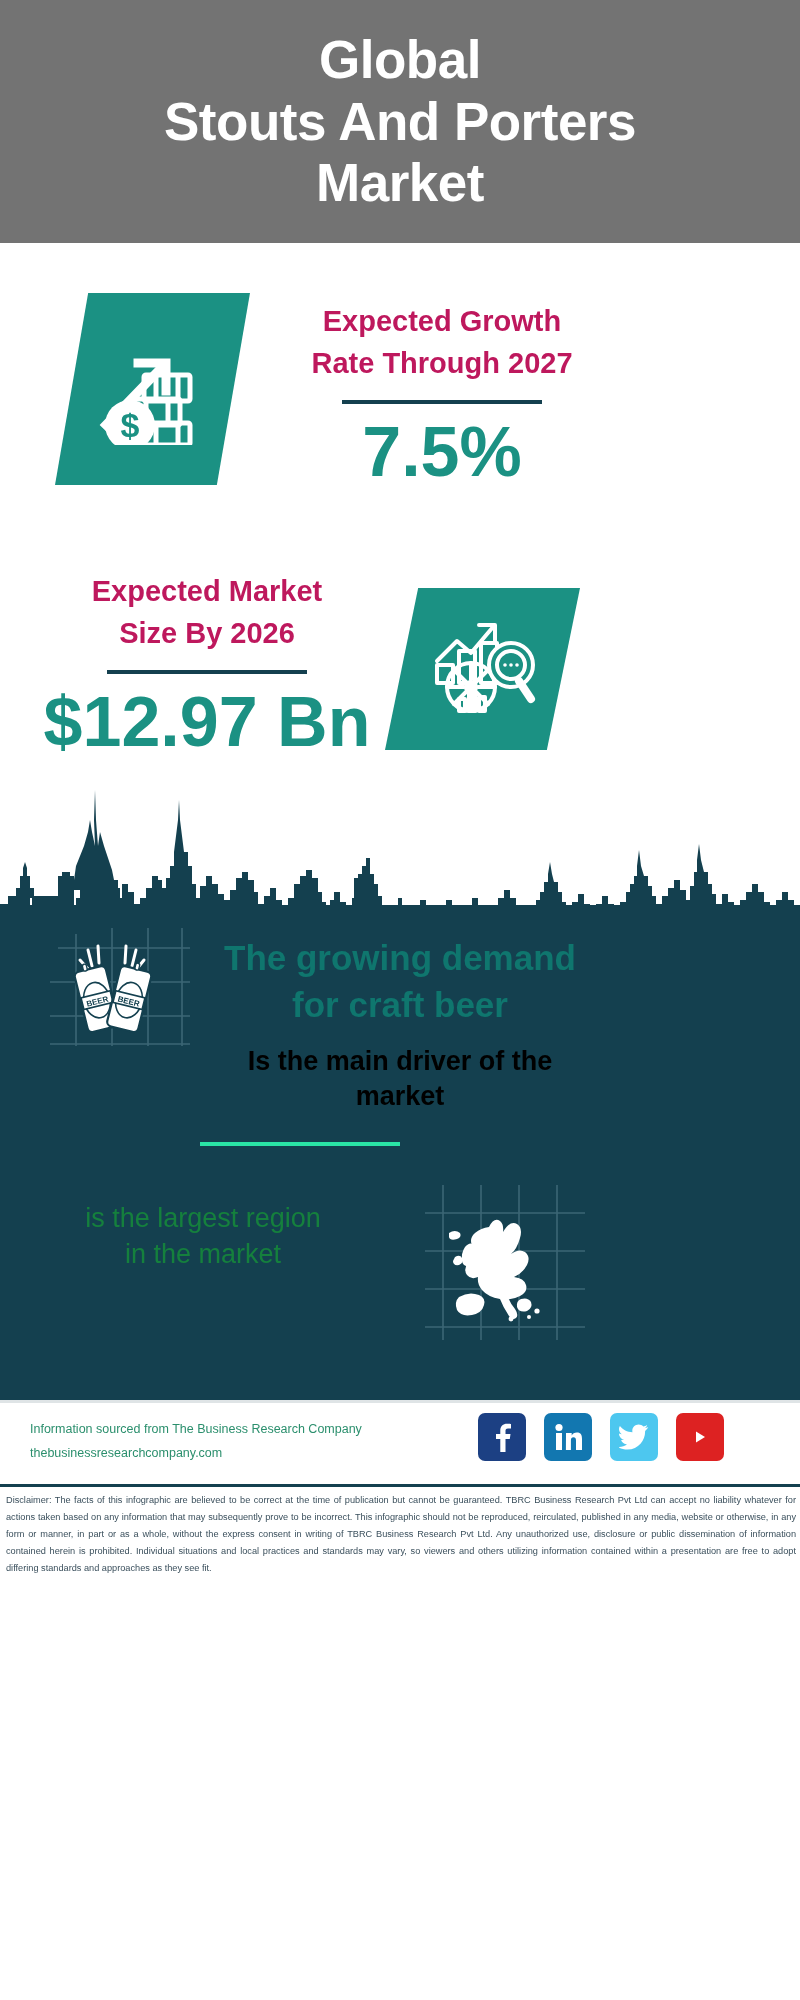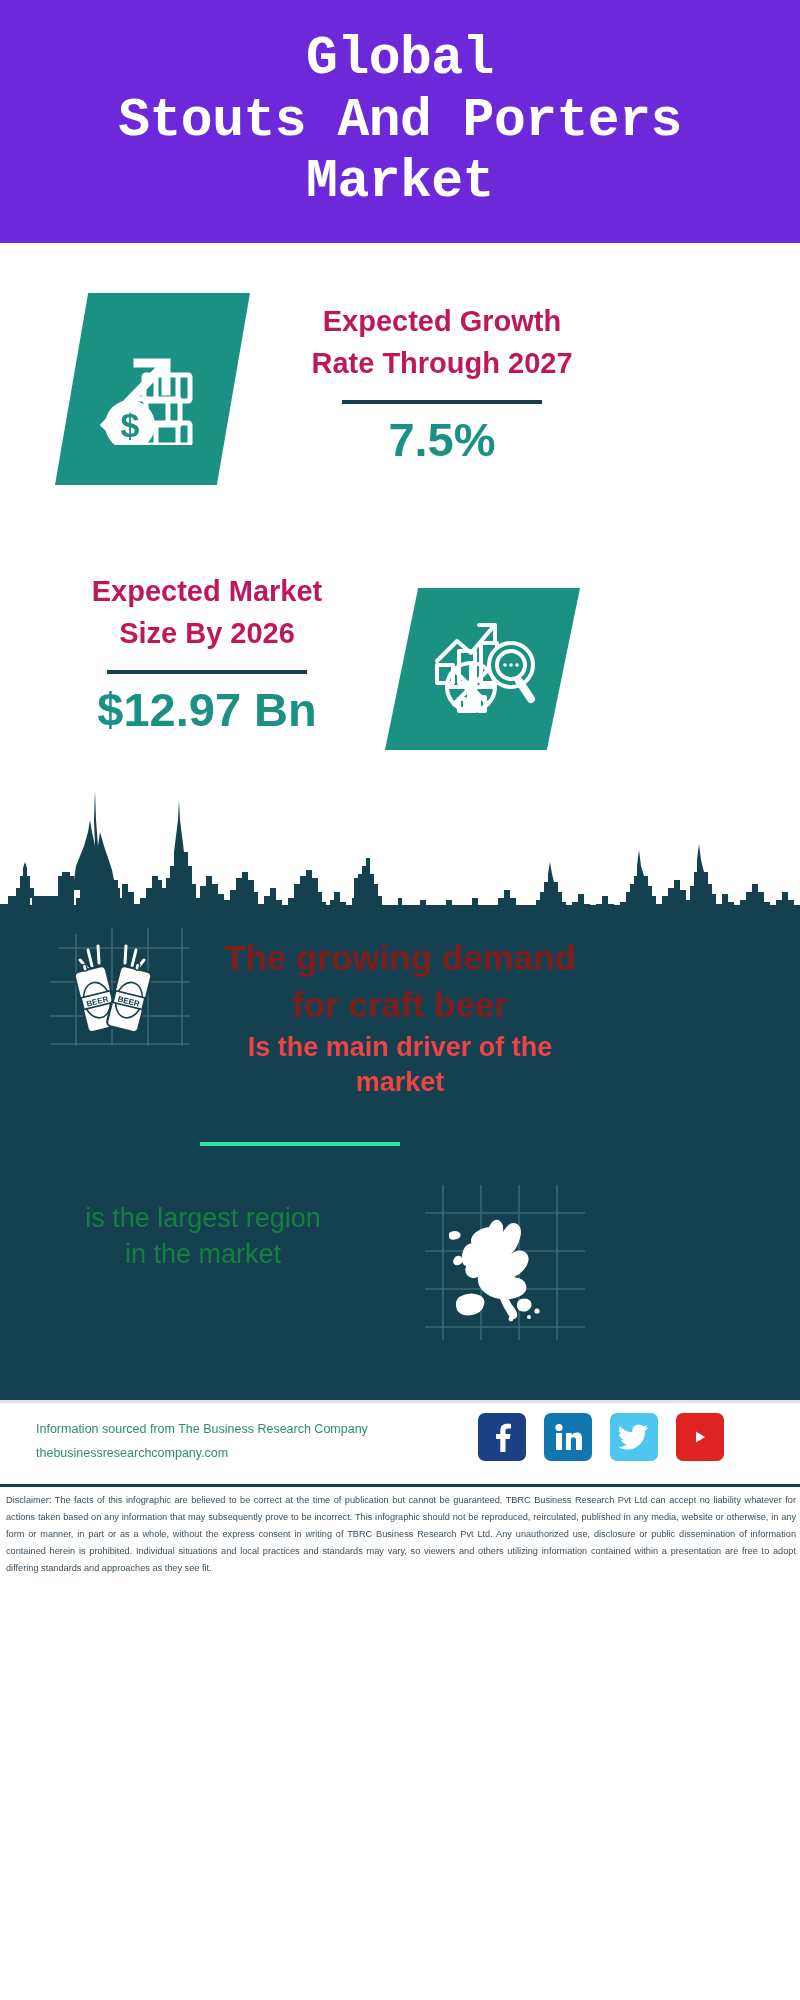--- a/index.html
+++ b/index.html
@@ -15,25 +15,24 @@
     height: 2000px;
     overflow: hidden;
     background: #ffffff;
   }
 
   
   .header {
     position: absolute;
     left: 0; top: 0;
     width: 800px; height: 243px;
-    background: #6d28d9;
+    background: #737373;
     display: flex;
     align-items: center;
     justify-content: center;
-    font-family: Liberation Mono, monospace;
   }
   .header-title {
     color: #ffffff;
     font-size: 53px;
     font-weight: bold;
     line-height: 1.16;
     text-align: center;
     letter-spacing: -0.5px;
     white-space: pre-line;
     padding: 0 20px;
@@ -79,21 +78,21 @@
     line-height: 1.45;
     white-space: pre-line;
   }
   .stat-rule {
     height: 4px;
     background: #14404f;
     margin: 16px auto 10px auto;
   }
   .stat-value {
     color: #1b9183;
-    font-size: 47px;
+    font-size: 70px;
     font-weight: bold;
     line-height: 1.1;
   }
 
   .block-growth { left: 272px; top: 300px; width: 340px; }
   .block-growth .stat-rule { width: 200px; }
 
   .block-size { left: 42px; top: 570px; width: 330px; }
   .block-size .stat-rule { width: 200px; }
 
@@ -123,33 +122,33 @@
   }
   .beer-icon svg { display: block; }
 
   .driver-block {
     position: absolute;
     left: 200px; top: 935px;
     width: 400px;
     text-align: center;
   }
   .driver-head {
-    color: #7f1d1d;
+    color: #0f766e;
     font-size: 35px;
     font-weight: bold;
     line-height: 1.33;
     white-space: pre-line;
   }
   .driver-sub {
-    color: #ef4444;
+    color: #000000;
     font-size: 27px;
     font-weight: bold;
     line-height: 1.3;
     white-space: pre-line;
-    margin-top: 2px;
+    margin-top: 16px;
   }
   .divider-green {
     position: absolute;
     left: 200px; top: 1142px;
     width: 200px; height: 4px;
     background: #2ae5a6;
   }
 
   
   .region-block {
@@ -185,21 +184,21 @@
     background: #ffffff;
   }
   .footer-top-rule {
     position: absolute;
     left: 0; top: 1400px;
     width: 800px; height: 3px;
     background: #dfe4e6;
   }
   .source-text {
     position: absolute;
-    left: 36px; top: 1418px;
+    left: 30px; top: 1418px;
     width: 460px;
   }
   .source-line {
     color: #2b8f6d;
     font-size: 12.5px;
     line-height: 1.9;
   }
   .social-row {
     position: absolute;
     left: 478px; top: 1413px;

